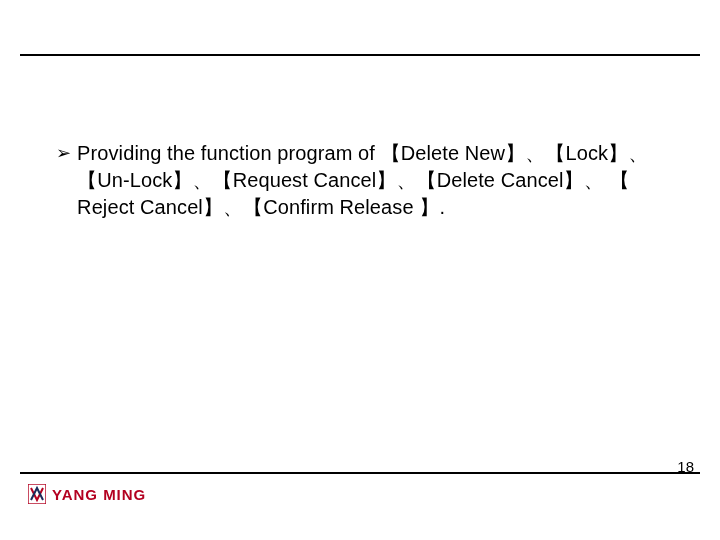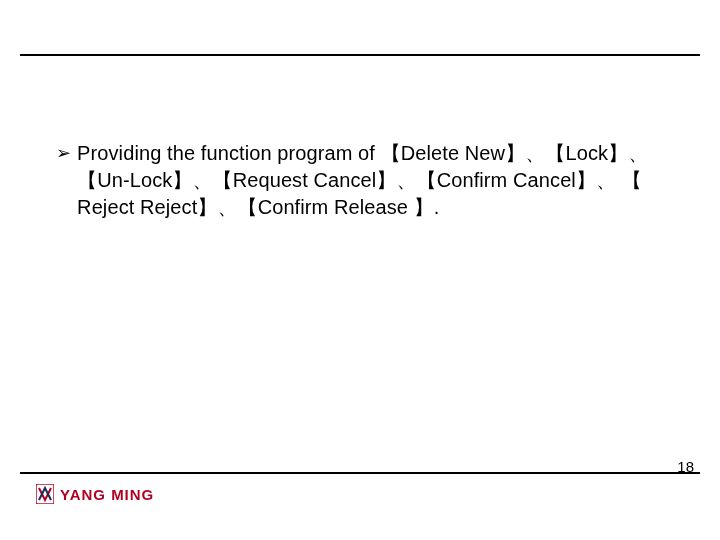--- a/index.html
+++ b/index.html
@@ -50,21 +50,21 @@
     bottom: 22px;
     height: 46px;
   }
   .footer-rule {
     position: absolute;
     left: 0; right: 0; top: 0;
     border-top: 2px solid #000;
   }
   .logo {
     position: absolute;
-    left: 16px;
+    left: 8px;
     top: 12px;
     display: flex;
     align-items: center;
     gap: 6px;
   }
   .logo-mark {
     width: 18px;
     height: 20px;
     position: relative;
   }
@@ -87,21 +87,21 @@
 </head>
 <body>
 
 <div class="slide">
 
   <div class="top-rule"></div>
 
   <div class="body">
     <div class="bullet-row">
       <span class="arrow">➢</span>
-      <span class="bullet-text">Providing the function program of 【Delete New】、【Lock】、【Un-Lock】、【Request Cancel】、【Confirm Cancel】、 【 Reject Reject】、【Confirm Release 】.</span>
+      <span class="bullet-text">Providing the function program of 【Delete New】、【Lock】、【Un-Lock】、【Request Cancel】、【Delete Cancel】、 【 Reject Cancel】、【Confirm Release 】.</span>
     </div>
   </div>
 
   <div class="footer">
     <div class="footer-rule"></div>
 
     <div class="logo">
       <span class="logo-mark">
         <svg width="18" height="20" viewBox="0 0 18 20">
           <rect x="0" y="0" width="18" height="20" fill="none" stroke="#b30020" stroke-width="1.4"></rect>

